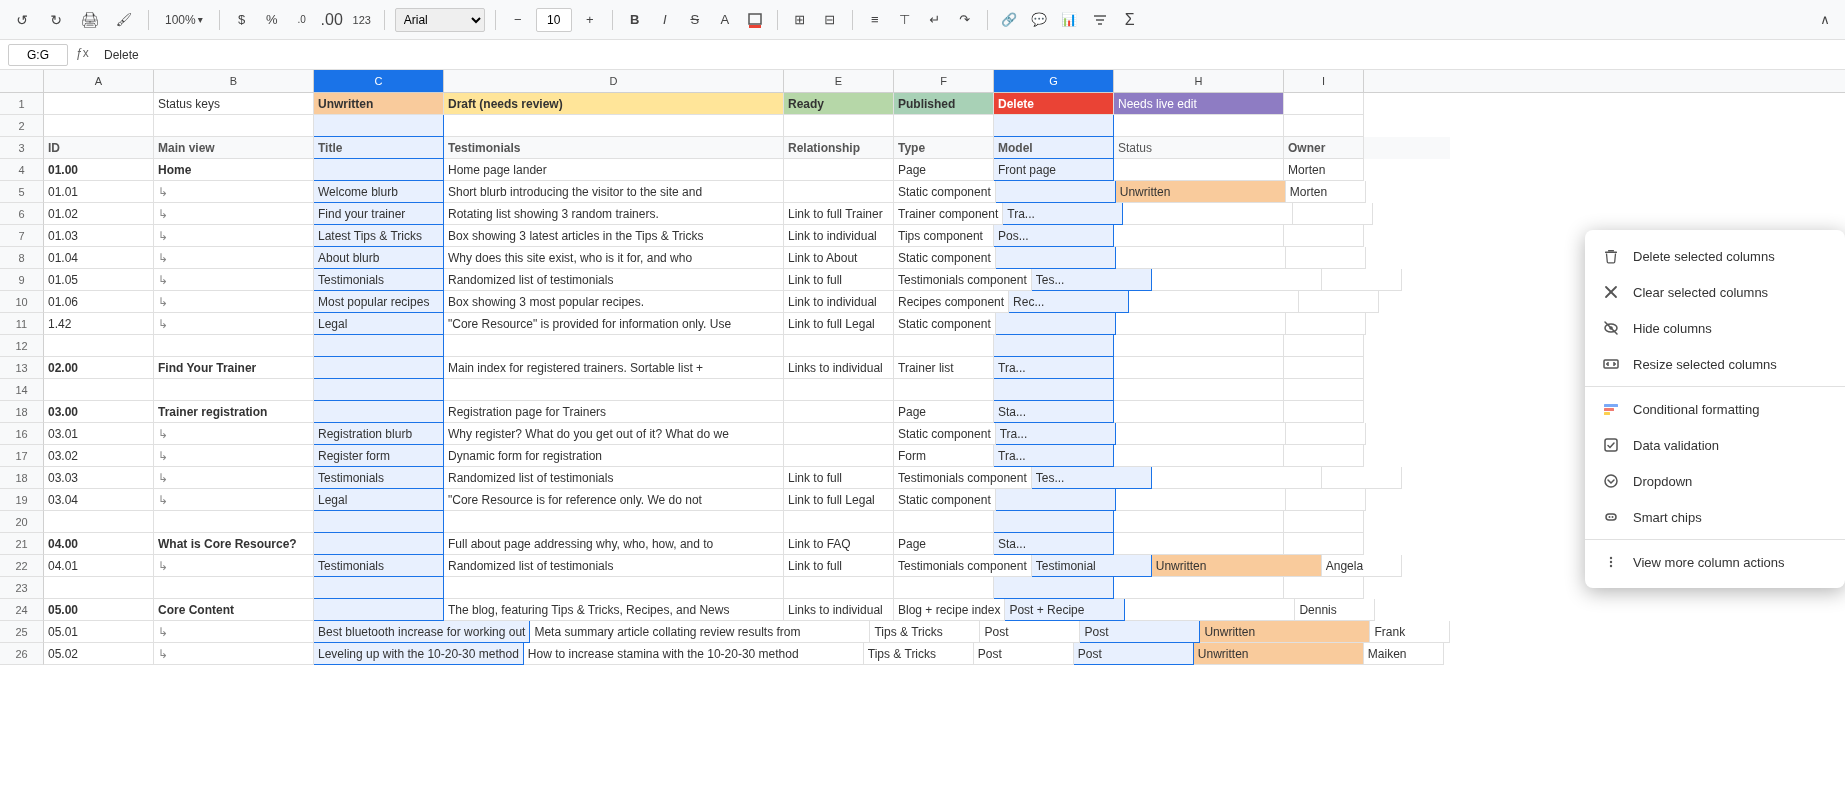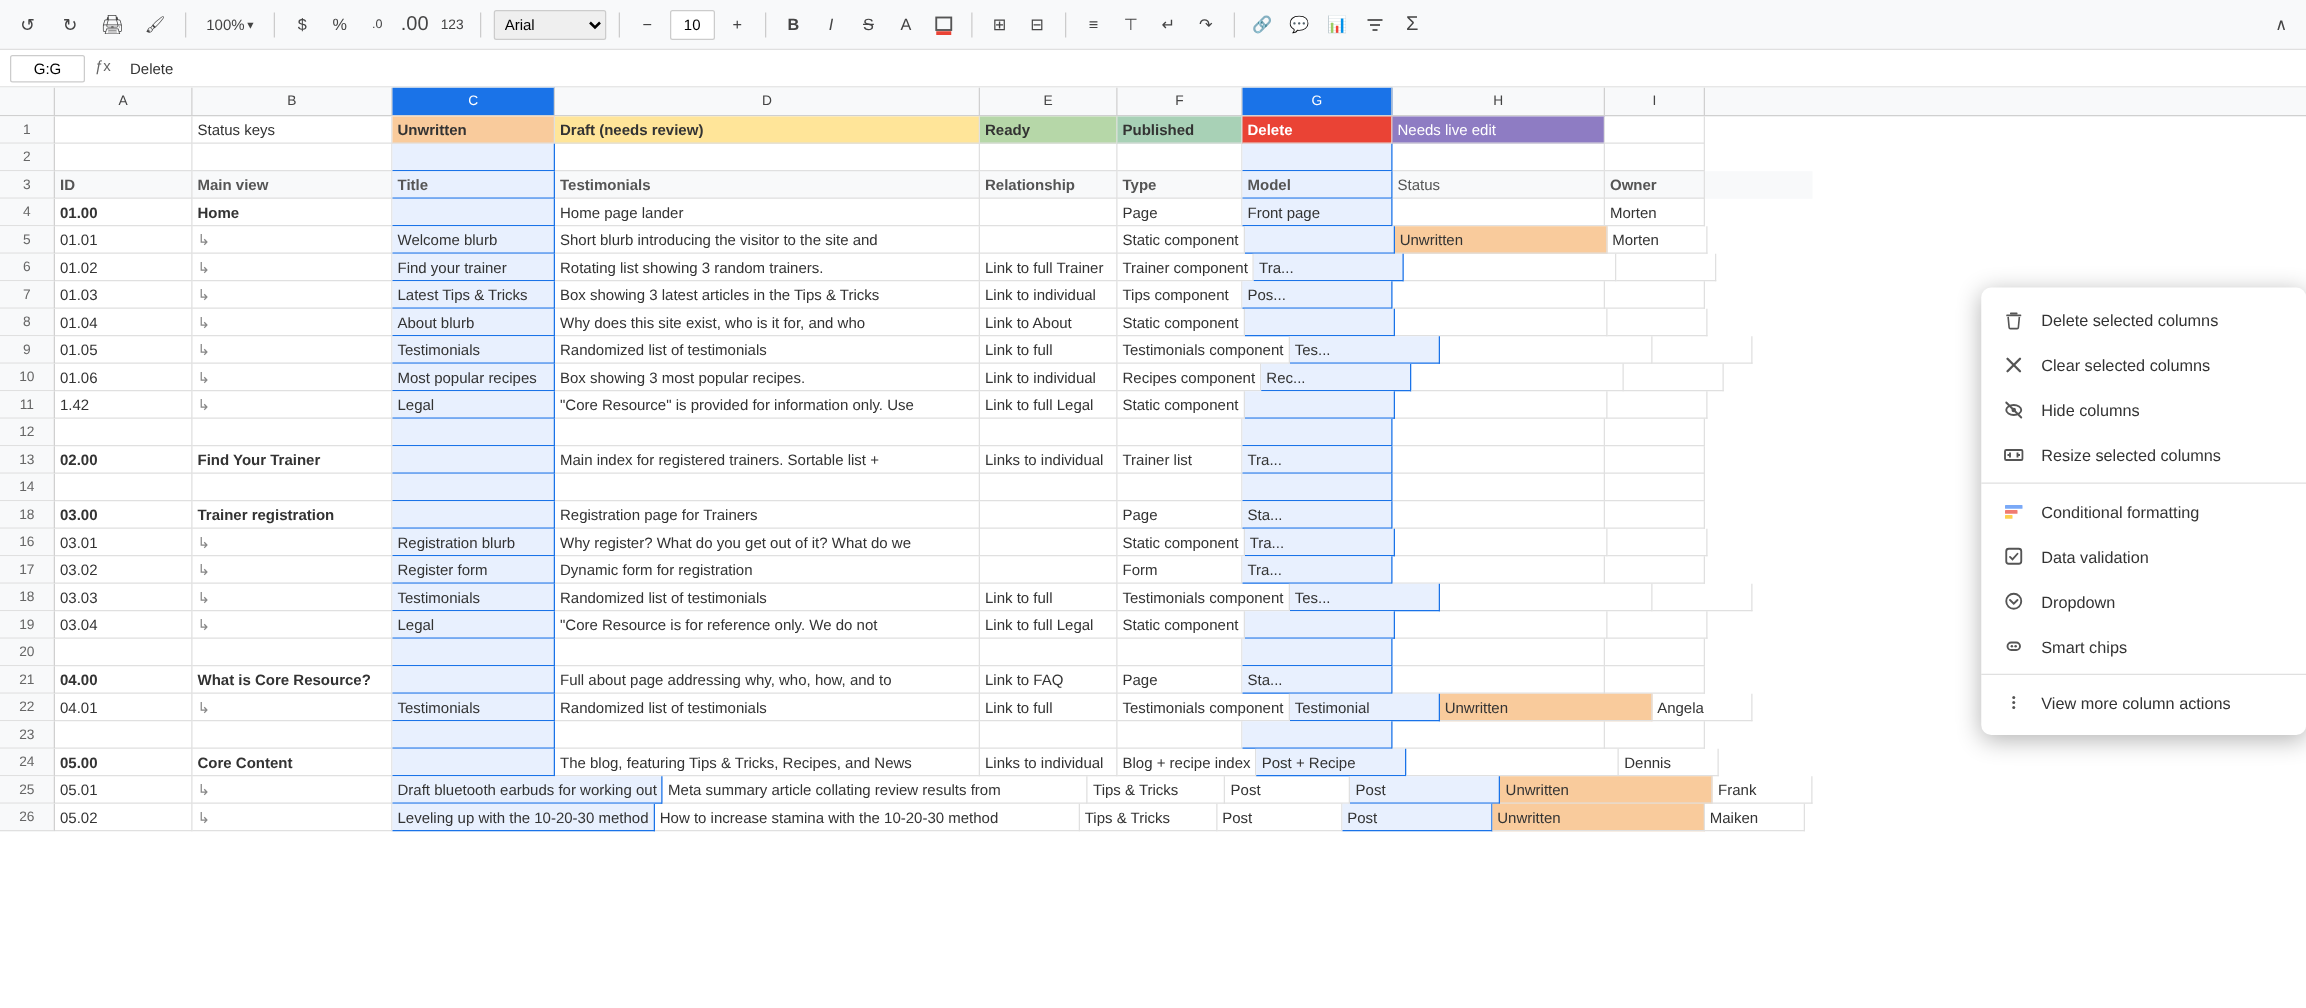--- a/index.html
+++ b/index.html
@@ -530,21 +530,21 @@
         <div class="cell" style="min-width:100px">Blog + recipe index</div>
         <div class="cell col-g-selected" style="min-width:120px">Post + Recipe</div>
         <div class="cell" style="min-width:170px"></div>
         <div class="cell" style="min-width:80px">Dennis</div>
       </div>
 
       <div style="display:flex">
         <div class="cell row-num" style="min-width:44px">25</div>
         <div class="cell" style="min-width:110px">05.01</div>
         <div class="cell" style="min-width:160px;color:#888">↳</div>
-        <div class="cell col-c-selected" style="min-width:130px">Draft bluetooth earbuds for working out</div>
+        <div class="cell col-c-selected" style="min-width:130px">Best bluetooth increase for working out</div>
         <div class="cell" style="min-width:340px">Meta summary article collating review results from</div>
         <div class="cell" style="min-width:110px">Tips &amp; Tricks</div>
         <div class="cell" style="min-width:100px">Post</div>
         <div class="cell col-g-selected" style="min-width:120px">Post</div>
         <div class="cell unwritten-tag" style="min-width:170px">Unwritten</div>
         <div class="cell" style="min-width:80px">Frank</div>
       </div>
 
       <div style="display:flex">
         <div class="cell row-num" style="min-width:44px">26</div>

